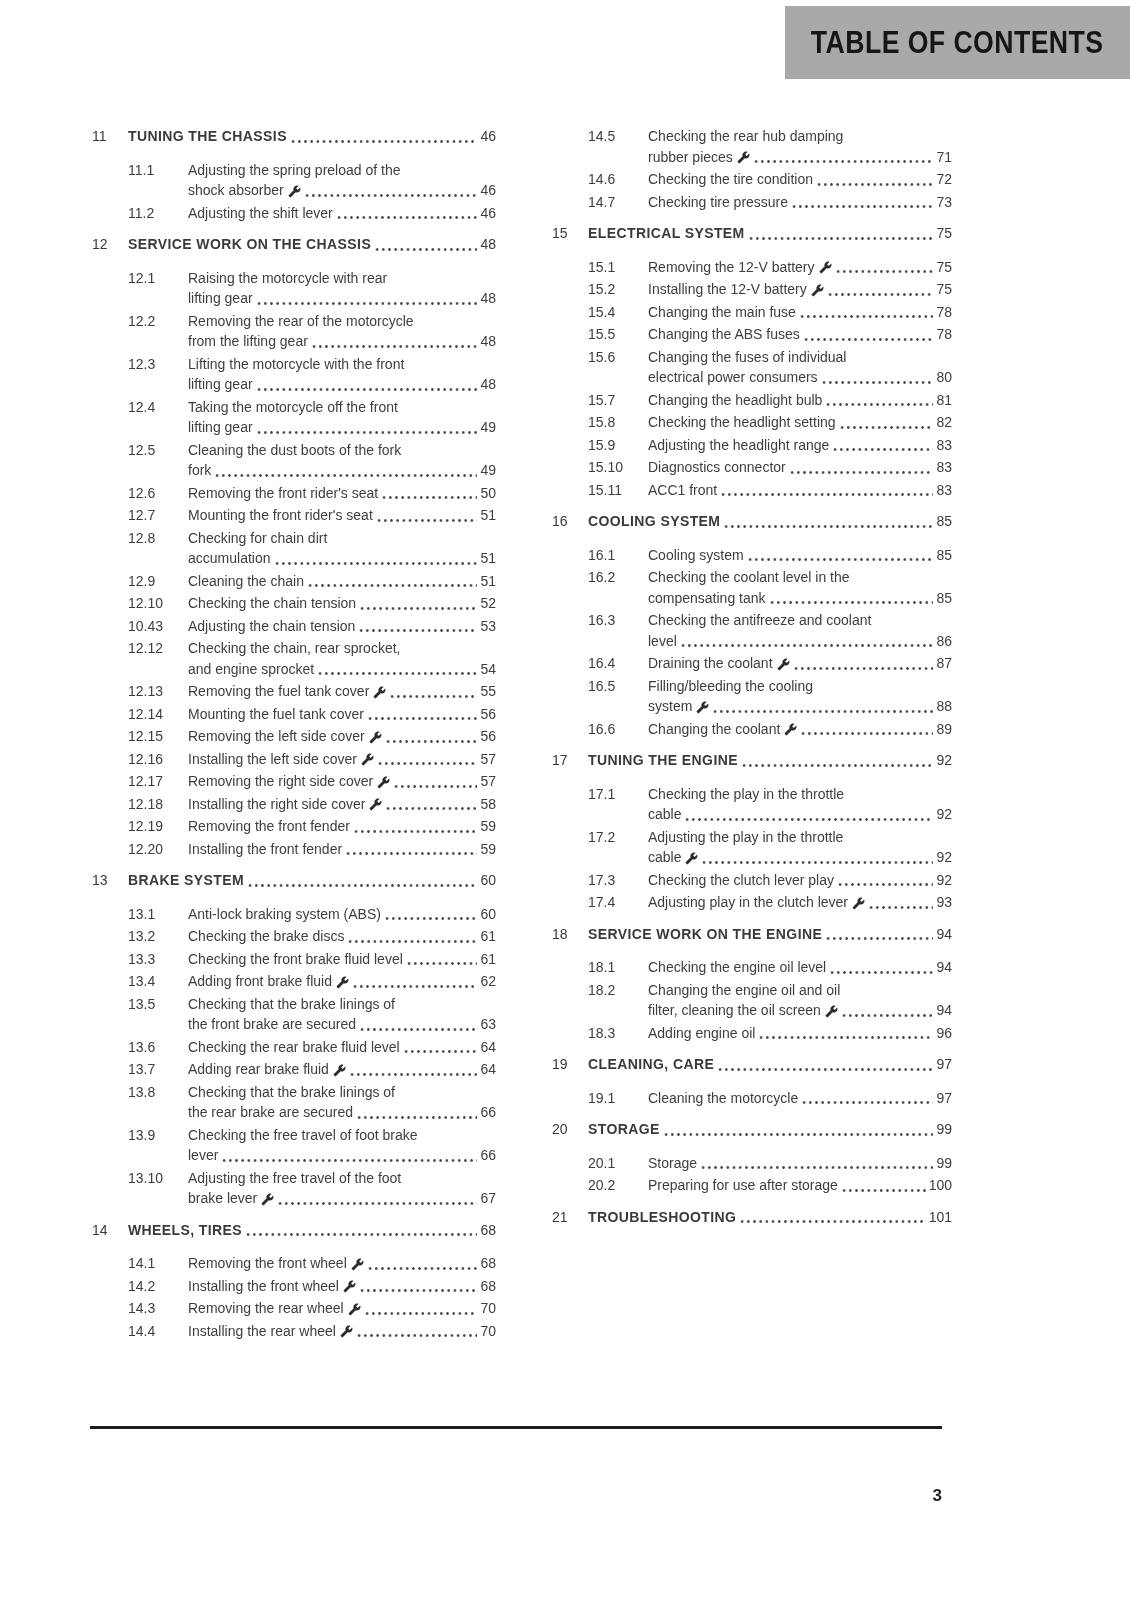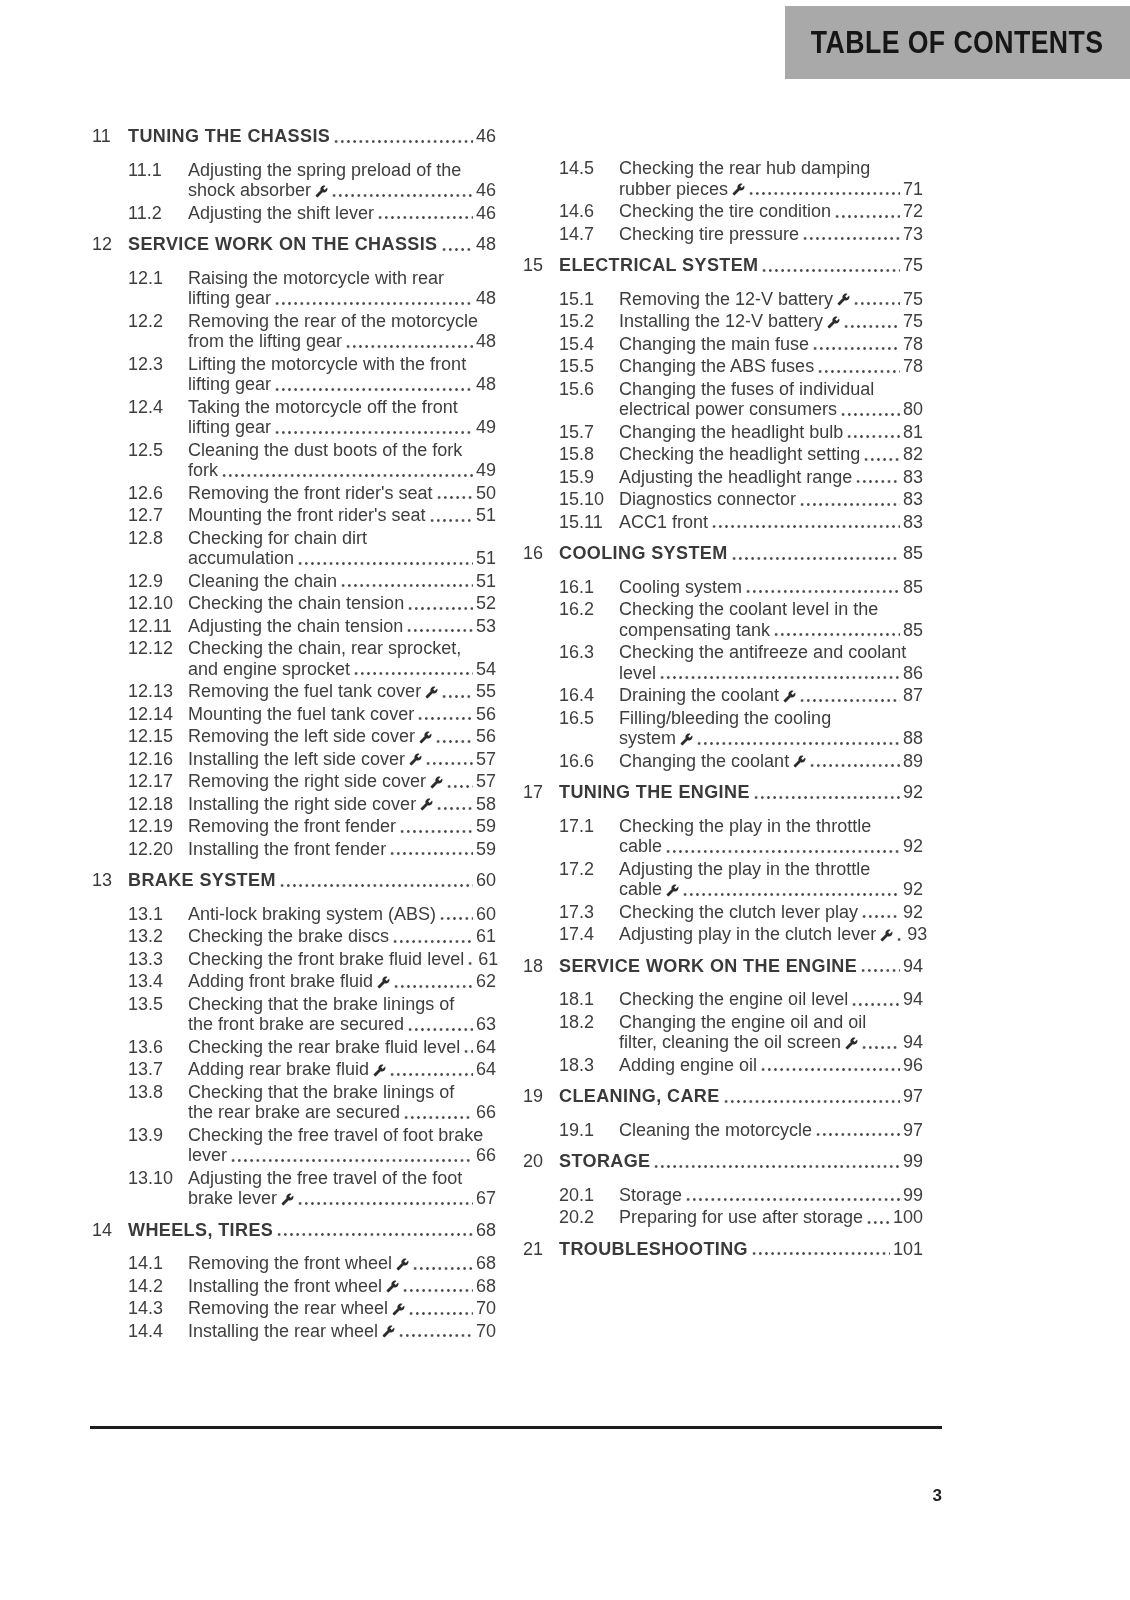--- a/index.html
+++ b/index.html
@@ -8,23 +8,23 @@
     font-family:"Liberation Sans",sans-serif;color:#3e3e3e;overflow:hidden;
   }
   .header-box{
     position:absolute;left:785px;top:6px;width:345px;height:73px;
     display:flex;align-items:center;justify-content:center;
   }
   .header-title{
     font-weight:bold;font-size:31px;letter-spacing:0.5px;color:#161616;
     transform:scaleX(0.86);white-space:nowrap;
   }
-  .col{position:absolute;top:126px;font-size:18px;line-height:20.5px;}
+  .col{position:absolute;top:126px;font-size:14px;line-height:20.5px;}
   .col-1{left:92px;width:404px;}
-  .col-2{left:523px;width:400px;margin-top:32px;}
+  .col-2{left:552px;width:400px;}
   .chapter-row{display:flex;align-items:baseline;margin:11px 0 13px 0;color:#3a3a3a;}
   .col .chapter-row:first-child{margin-top:0;}
   .ch-num{flex:0 0 36px;}
   .ch-title{flex:0 0 auto;letter-spacing:0.4px;white-space:nowrap;font-weight:bold;}
   .entry{display:flex;margin-bottom:2px;}
   .sec-num{flex:0 0 60px;margin-left:36px;}
   .body{flex:1 1 auto;min-width:0;}
   .line{white-space:nowrap;}
   .lastline{display:flex;align-items:baseline;}
   .txt{flex:0 0 auto;white-space:nowrap;}
@@ -190,21 +190,21 @@
         <span class="sec-num">12.10</span>
         <div class="body">
           <div class="lastline">
             <span class="txt">Checking the chain tension</span>
             <span class="leader"></span>
             <span class="page-num">52</span>
           </div>
         </div>
       </div>
       <div class="entry">
-        <span class="sec-num">12.11</span>
+        <span class="sec-num">10.43</span>
         <div class="body">
           <div class="lastline">
             <span class="txt">Adjusting the chain tension</span>
             <span class="leader"></span>
             <span class="page-num">53</span>
           </div>
         </div>
       </div>
       <div class="entry">
         <span class="sec-num">12.12</span>

